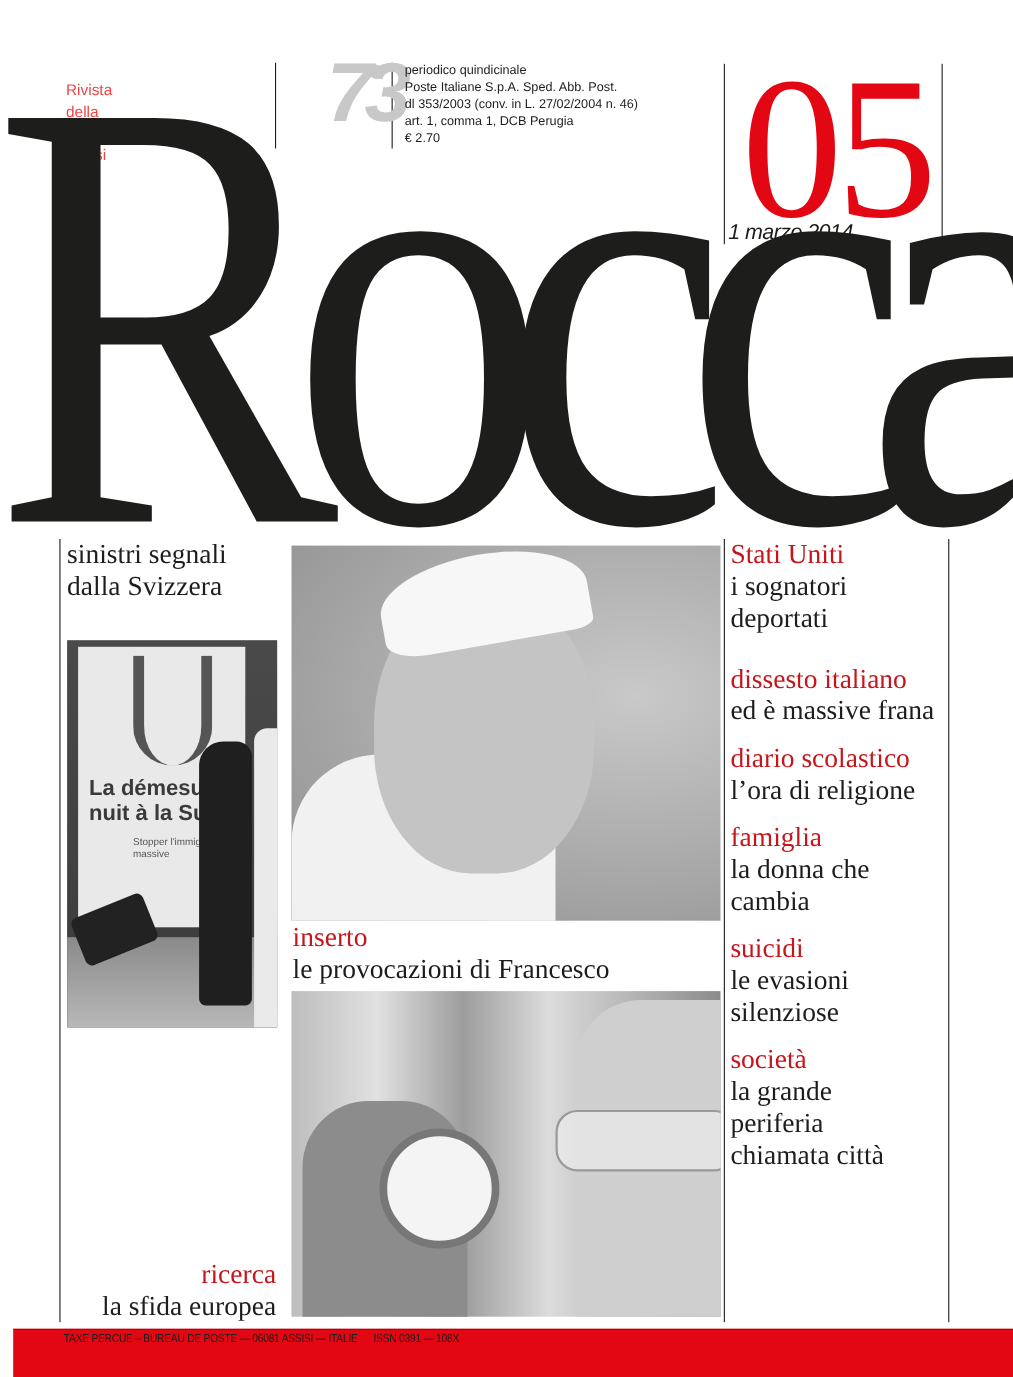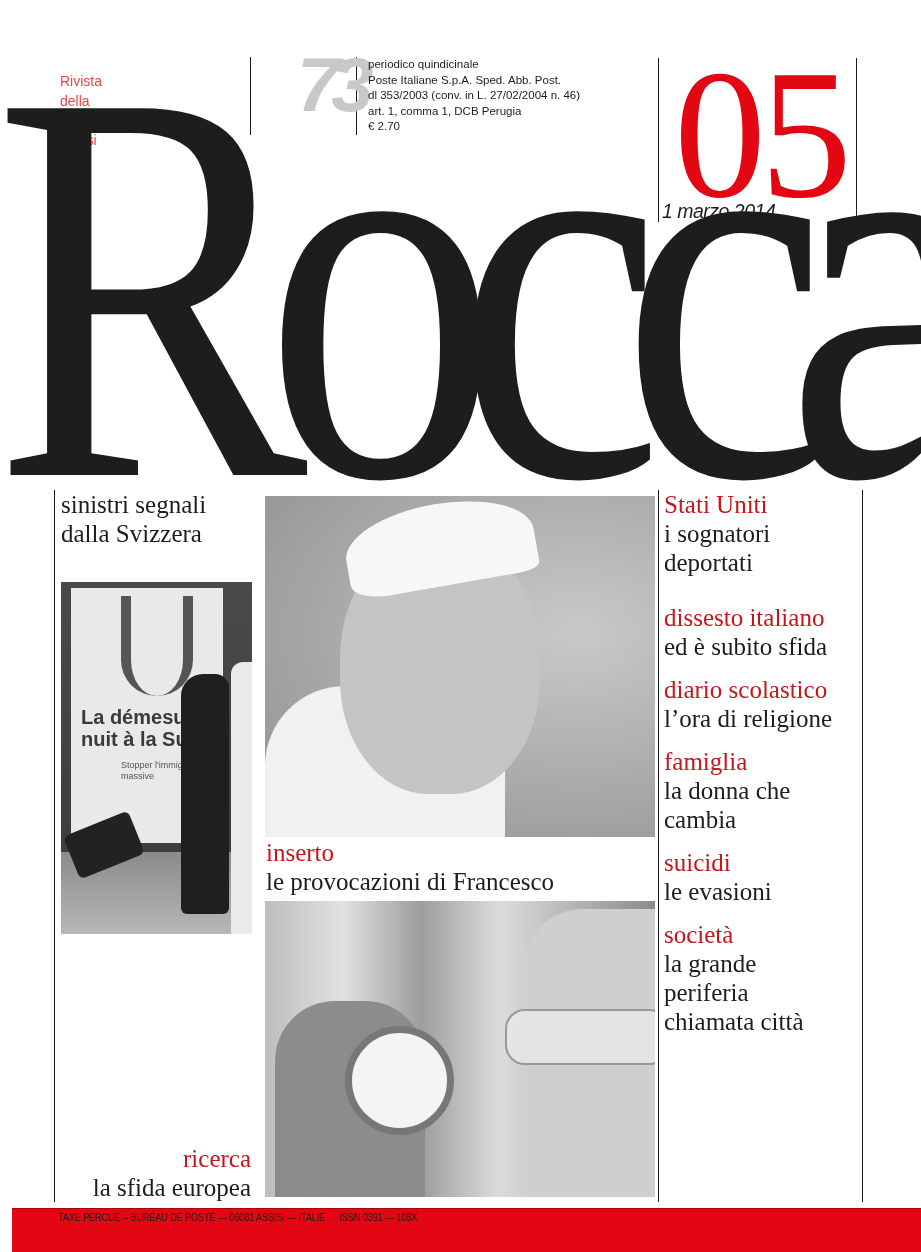--- a/index.html
+++ b/index.html
@@ -138,34 +138,35 @@
 </div>
 
 <div id="right-col" class="abs teaser">
   <div class="item first">
     <div class="kicker">Stati Uniti</div>
     <div>i sognatori</div>
     <div>deportati</div>
   </div>
   <div class="item">
     <div class="kicker">dissesto italiano</div>
-    <div>ed è subito sfida</div>
+    <div>ed è massive frana</div>
   </div>
   <div class="item">
     <div class="kicker">diario scolastico</div>
     <div>l’ora di religione</div>
   </div>
   <div class="item">
     <div class="kicker">famiglia</div>
     <div>la donna che</div>
     <div>cambia</div>
   </div>
   <div class="item">
     <div class="kicker">suicidi</div>
     <div>le evasioni</div>
+    <div>silenziose</div>
   </div>
   <div class="item">
     <div class="kicker">società</div>
     <div>la grande</div>
     <div>periferia</div>
     <div>chiamata città</div>
   </div>
 </div>
 
 <div id="footer-bar" class="abs">

